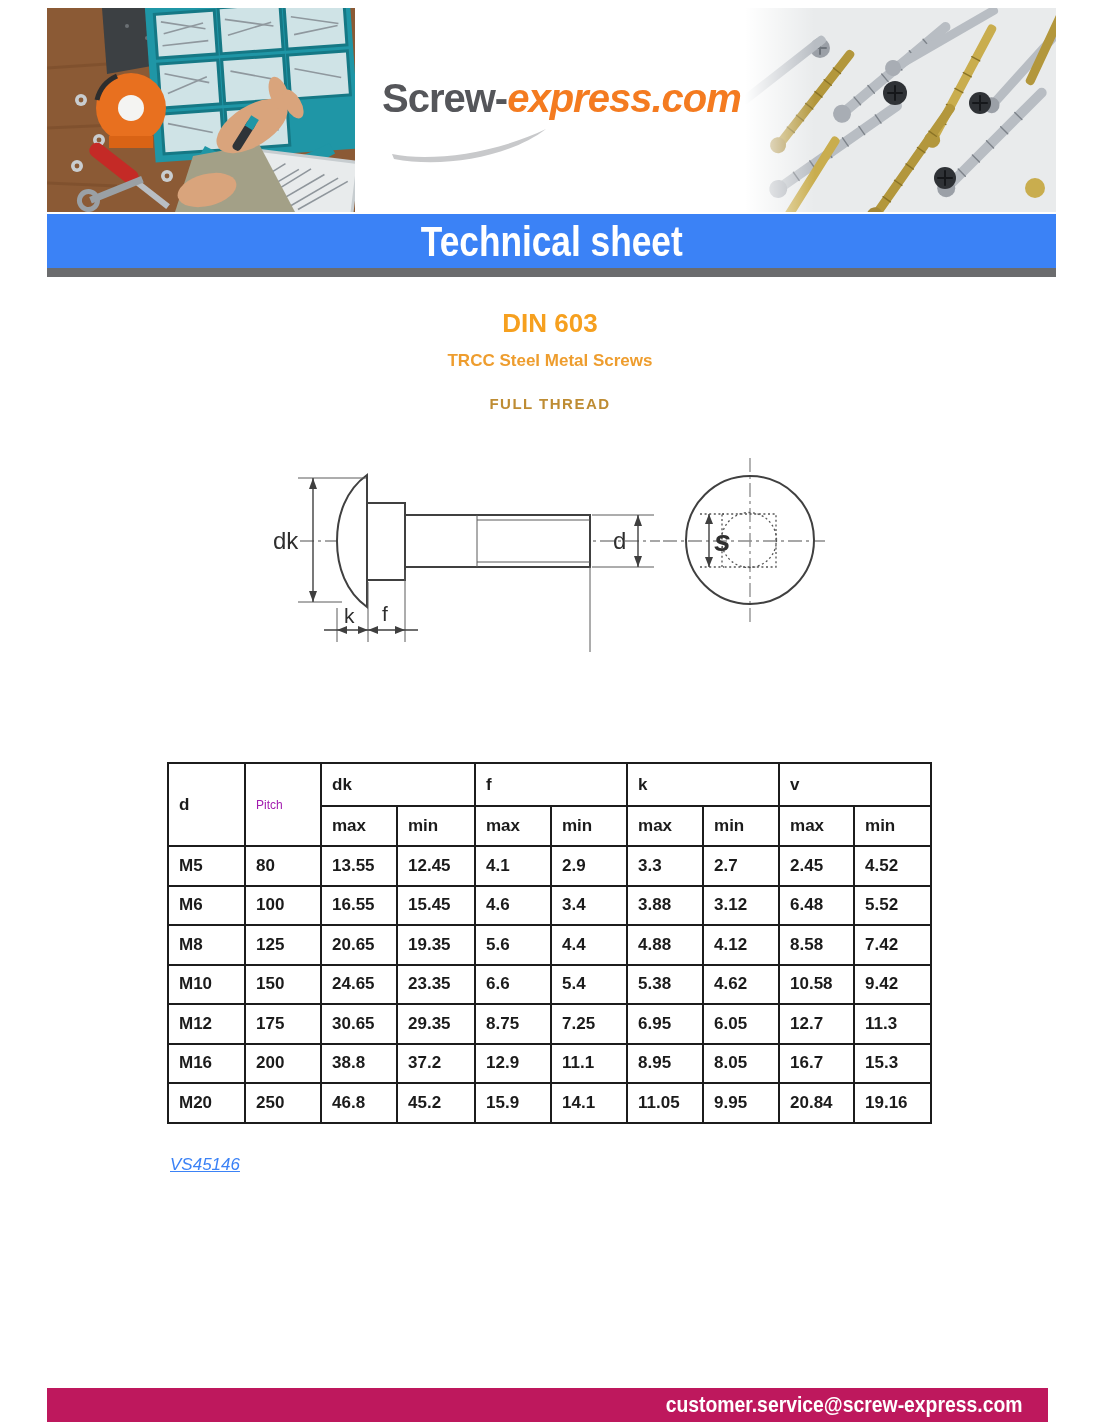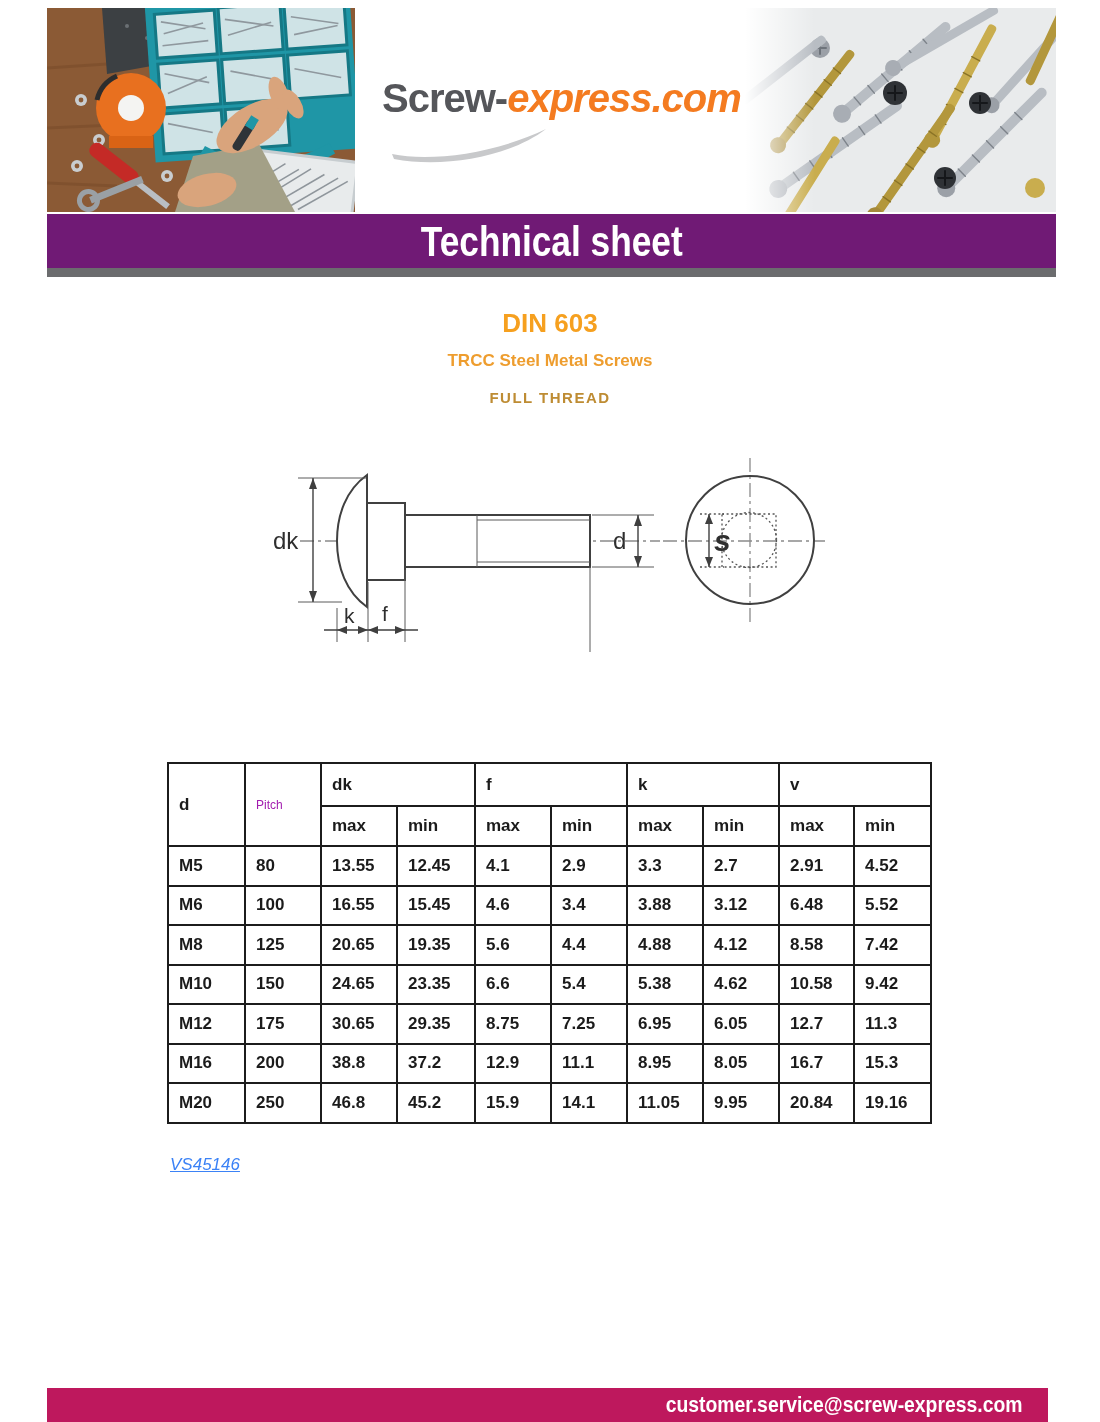--- a/index.html
+++ b/index.html
@@ -10,30 +10,30 @@
   .header-band{position:absolute;left:47px;top:8px;width:1009px;height:204px;background:#ffffff;}
   .photo-left{position:absolute;left:0;top:0;width:308px;height:204px;}
   .photo-right{position:absolute;right:0;top:0;width:311px;height:204px;}
   .logo-wrap{position:absolute;left:335px;top:68px;width:345px;height:100px;}
   .logo-text{font-size:40px;font-weight:bold;letter-spacing:-1px;white-space:nowrap;}
   .logo-part1{color:#55565a;}
   .logo-part2{color:#f47b20;font-style:italic;}
   .logo-swoosh{position:absolute;left:8px;top:48px;}
 
   
-  .banner{position:absolute;left:47px;top:214px;width:1009px;height:54px;background:#701a75;
+  .banner{position:absolute;left:47px;top:214px;width:1009px;height:54px;background:#3b82f6;
           display:flex;align-items:center;justify-content:center;}
   .banner-title{color:#ffffff;font-size:43px;font-weight:bold;transform:scaleX(0.82);
                 transform-origin:center;letter-spacing:0px;}
   .gray-bar{position:absolute;left:47px;top:268px;width:1009px;height:9px;background:#6b6c6e;}
 
   
   .title-block{position:absolute;left:0;top:296px;width:1100px;text-align:center;}
   .tb-heading{color:#f6a01f;font-size:26px;font-weight:bold;margin:12px 0 12px 0;}
-  .tb-sub{color:#ee9d2e;font-size:17px;font-weight:600;margin:0 0 18px 0;}
+  .tb-sub{color:#ee9d2e;font-size:17px;font-weight:600;margin:0 0 24px 0;}
   .tb-sub2{color:#be8c33;font-size:15px;font-weight:600;letter-spacing:1.5px;margin:8px;}
 
   
   .diagram{position:absolute;left:180px;top:430px;}
   .diagram text{font-family:"Liberation Sans",sans-serif;fill:#2f2f2f;}
   .dim{stroke:#3f3f3f;stroke-width:1.4;fill:none;}
   .thin{stroke:#5a5a5a;stroke-width:1;fill:none;}
   .body-line{stroke:#404040;stroke-width:2;fill:#ffffff;}
   .cline{stroke:#8a8a8a;stroke-width:1.3;fill:none;stroke-dasharray:14 4 3 4;}
   .dots{stroke:#555;stroke-width:1.3;fill:none;stroke-dasharray:2 2.6;}
@@ -390,21 +390,21 @@
     </tr>
     <tr class="dr">
       <td>M5</td>
       <td>80</td>
       <td>13.55</td>
       <td>12.45</td>
       <td>4.1</td>
       <td>2.9</td>
       <td>3.3</td>
       <td>2.7</td>
-      <td>2.91</td>
+      <td>2.45</td>
       <td>4.52</td>
     </tr>
     <tr class="dr">
       <td>M6</td>
       <td>100</td>
       <td>16.55</td>
       <td>15.45</td>
       <td>4.6</td>
       <td>3.4</td>
       <td>3.88</td>

